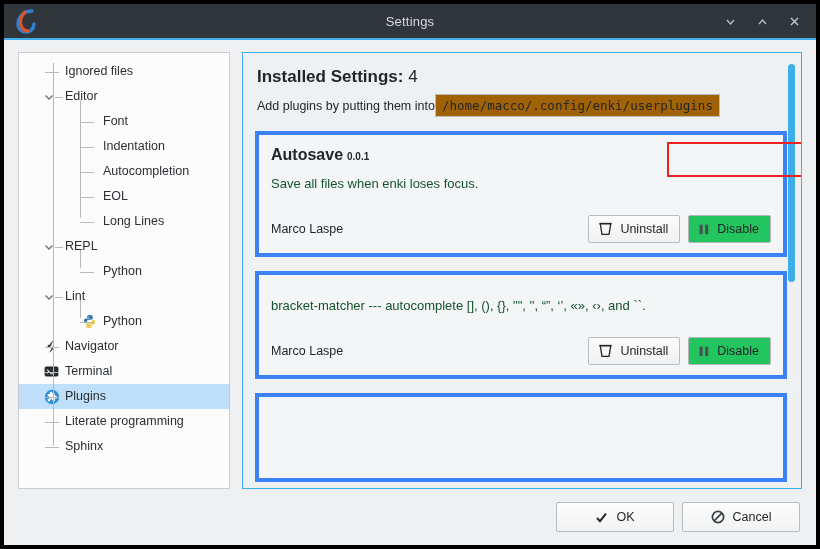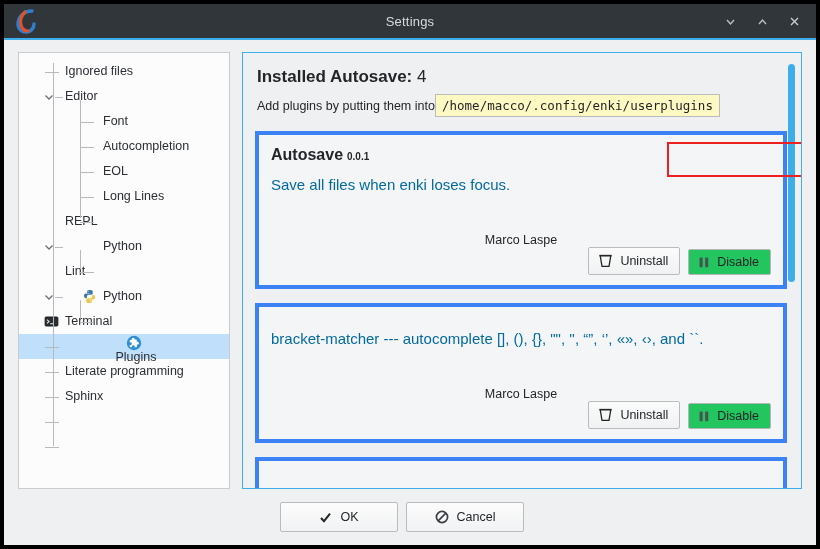--- a/index.html
+++ b/index.html
@@ -60,21 +60,21 @@
     font-size: 12.5px;
     color: #2b2f33;
     position: relative;
   }
   .trow {
     height: 25px;
     display: flex; align-items: center;
     position: relative;
     white-space: nowrap;
   }
-  .trow.sel { background: #bfdffb; flex-direction: column; }
+  .trow.sel { background: #bfdffb; }
   .tline { position: absolute; background: #b6babd; }
   .tlabel { font-size: 12.5px; line-height: 1; }
   .ticon { width: 17px; height: 17px; display:flex; align-items:center; justify-content:center; margin-right: 5px; flex: 0 0 auto;}
 
   
   #main {
     flex: 1 1 auto;
     border: 1px solid #3daee9;
     background: #eff0f1;
     position: relative;
@@ -88,21 +88,21 @@
   }
   #plug-head .cnt { font-weight: normal; font-size: 17px; }
   #plug-sub {
     font-size: 12.5px; color: #232629; margin: 12px 0 0 2px;
     position: relative; height: 18px;
   }
   #path-field {
     position: absolute;
     left: 178px; top: -5px;
     border: 1px solid #b8bcbf;
-    background: #fef9c3;
+    background: #a16207;
     padding: 3px 6px;
     font-family: "DejaVu Sans Mono", monospace;
     font-size: 12.5px;
     color: #232629;
     white-space: nowrap;
   }
   #redbox {
     position: absolute;
     left: 424px; top: 89px;
     width: 292px; height: 31px;
@@ -119,28 +119,28 @@
     padding: 11px 12px 10px 12px;
     position: relative;
   }
   .card-title {
     font-size: 16px; font-weight: bold; color: #232629;
   }
   .card-ver {
     font-size: 10px; font-weight: bold; color: #232629; margin-left: 4px;
   }
   .card-desc {
-    font-size: 15px; color: #0369a1; margin-top: 12px;
+    font-size: 13px; color: #14532d; margin-top: 12px;
   }
   .card-foot {
-    margin-top: 40px;
-    display: flex; align-items: center; flex-direction: column;
+    margin-top: 24px;
+    display: flex; align-items: center;
   }
   .card-author { font-size: 12.5px; color: #232629; }
-  .card-btns { margin-left: auto; display: flex; gap: 8px; align-items: flex-end; }
+  .card-btns { margin-left: auto; display: flex; gap: 8px; }
   .btn {
     display: flex; align-items: center; gap: 7px;
     border: 1px solid #b8bcbf;
     background: linear-gradient(#fbfbfb,#f0f1f2);
     font-size: 12.5px; color: #232629;
     padding: 5px 11px 5px 9px;
     border-radius: 2px;
   }
   .btn.pressed {
     background: #22c55e;
@@ -154,21 +154,21 @@
   #scrollbar-thumb {
     position: absolute; left: 2px; top: 8px;
     width: 7px; height: 218px;
     background: #3daee9; border-radius: 4px;
   }
 
   
   #footer {
     flex: 0 0 auto;
     height: 56px;
-    display: flex; align-items: center; justify-content: center;
+    display: flex; align-items: center; justify-content: flex-end;
     padding-right: 16px; gap: 8px;
   }
   .fbtn {
     display: flex; align-items: center; justify-content: center; gap: 8px;
     min-width: 84px;
     border: 1px solid #b8bcbf;
     background: linear-gradient(#fcfcfc,#f1f2f3);
     font-size: 12.5px; color: #232629;
     padding: 7px 16px;
     border-radius: 2px;
@@ -211,20 +211,23 @@
           <div class="trow" style="padding-left:46px">
             <span class="tlabel">Ignored files</span>
           </div>
           <div class="trow" style="padding-left:46px">
             <span class="tlabel">Editor</span>
           </div>
           <div class="trow" style="padding-left:84px">
             <span class="tlabel">Font</span>
           </div>
           <div class="trow" style="padding-left:84px">
+            <span class="tlabel">Indentation</span>
+          </div>
+          <div class="trow" style="padding-left:84px">
             <span class="tlabel">Autocompletion</span>
           </div>
           <div class="trow" style="padding-left:84px">
             <span class="tlabel">EOL</span>
           </div>
           <div class="trow" style="padding-left:84px">
             <span class="tlabel">Long Lines</span>
           </div>
           <div class="trow" style="padding-left:46px">
             <span class="tlabel">REPL</span>
@@ -236,20 +239,30 @@
             <span class="tlabel">Lint</span>
           </div>
           <div class="trow" style="padding-left:62px">
             <span class="ticon">
               <svg width="15" height="15" viewBox="0 0 16 16">
                 <path d="M7.8 1c-2 0-2.4 1-2.4 1.9V4.3h2.6v.5H4.2C3 4.8 2.1 5.5 2.1 7.3 2.1 9 3 9.8 4.2 9.8h1V8.2c0-1.2.9-2.1 2.1-2.1h2.4c1 0 1.8-.8 1.8-1.8V2.9C11.5 1.9 10.6 1 8.9 1zM6.5 2.1c.3 0 .5.2.5.5s-.2.5-.5.5-.5-.2-.5-.5.2-.5.5-.5z" fill="#3c78aa"></path>
                 <path d="M8.2 15c2 0 2.4-1 2.4-1.9v-1.4H8v-.5h3.8c1.2 0 2.1-.7 2.1-2.5 0-1.7-.9-2.5-2.1-2.5h-1v1.6c0 1.2-.9 2.1-2.1 2.1H6.3c-1 0-1.8.8-1.8 1.8v1.4c0 1 .9 1.9 2.6 1.9zM9.5 13.9c-.3 0-.5-.2-.5-.5s.2-.5.5-.5.5.2.5.5-.2.5-.5.5z" fill="#ecc94b"></path>
               </svg>
             </span>
             <span class="tlabel">Python</span>
+          </div>
+          <div class="trow" style="padding-left:24px">
+            <span class="ticon">
+              <svg width="15" height="15" viewBox="0 0 16 16">
+                <path d="M10.5 1.3 C7.5 3 5.5 6 5.4 8.6 l2.3-1.2 c.2-2 1.3-4 2.8-6.1z" fill="#3a3f44"></path>
+                <path d="M5.4 14.7 C8.4 13 10.4 10 10.5 7.4 L8.2 8.6 c-.2 2-1.3 4-2.8 6.1z" fill="#3a3f44"></path>
+                <path d="M3.5 7.2 l2.3-1.3 .9 1.6 -2.3 1.3z" fill="#24282c"></path>
+              </svg>
+            </span>
+            <span class="tlabel">Navigator</span>
           </div>
           <div class="trow" style="padding-left:24px">
             <span class="ticon">
               <svg width="15" height="15" viewBox="0 0 16 16">
                 <rect x="1.2" y="3.2" width="13.6" height="9.6" rx="1" fill="#2b2f33" stroke="#16191c"></rect>
                 <path d="M3.2 6 L5.4 8 L3.2 10" fill="none" stroke="#e8e8e8" stroke-width="1.1"></path>
                 <path d="M6.6 10.4 L10.4 10.4" stroke="#e8e8e8" stroke-width="1.1"></path>
               </svg>
             </span>
             <span class="tlabel">Terminal</span>
@@ -305,21 +318,21 @@
         <div class="tline" style="left: 26px; top: 393.5px; width: 14px; height: 1px;"></div>
         <div class="tline" style="left: 61px; top: 47px; width: 1px; height: 109px;"></div>
         <div class="tline" style="left: 61px; top: 197px; width: 1px; height: 18px;"></div>
         <div class="tline" style="left: 61px; top: 247px; width: 1px; height: 18px;"></div>
       </div>
 
     <div id="main">
       <div id="main-inner">
 
         <div id="plug-head">
-          <span>Installed Autosave:</span>
+          <span>Installed Settings:</span>
           <span class="cnt">4</span>
         </div>
 
         <div id="plug-sub">
           <span>Add plugins by putting them into</span>
           <span id="path-field">/home/macco/.config/enki/userplugins</span>
         </div>
 
         <div id="cards">
             <div class="card">

